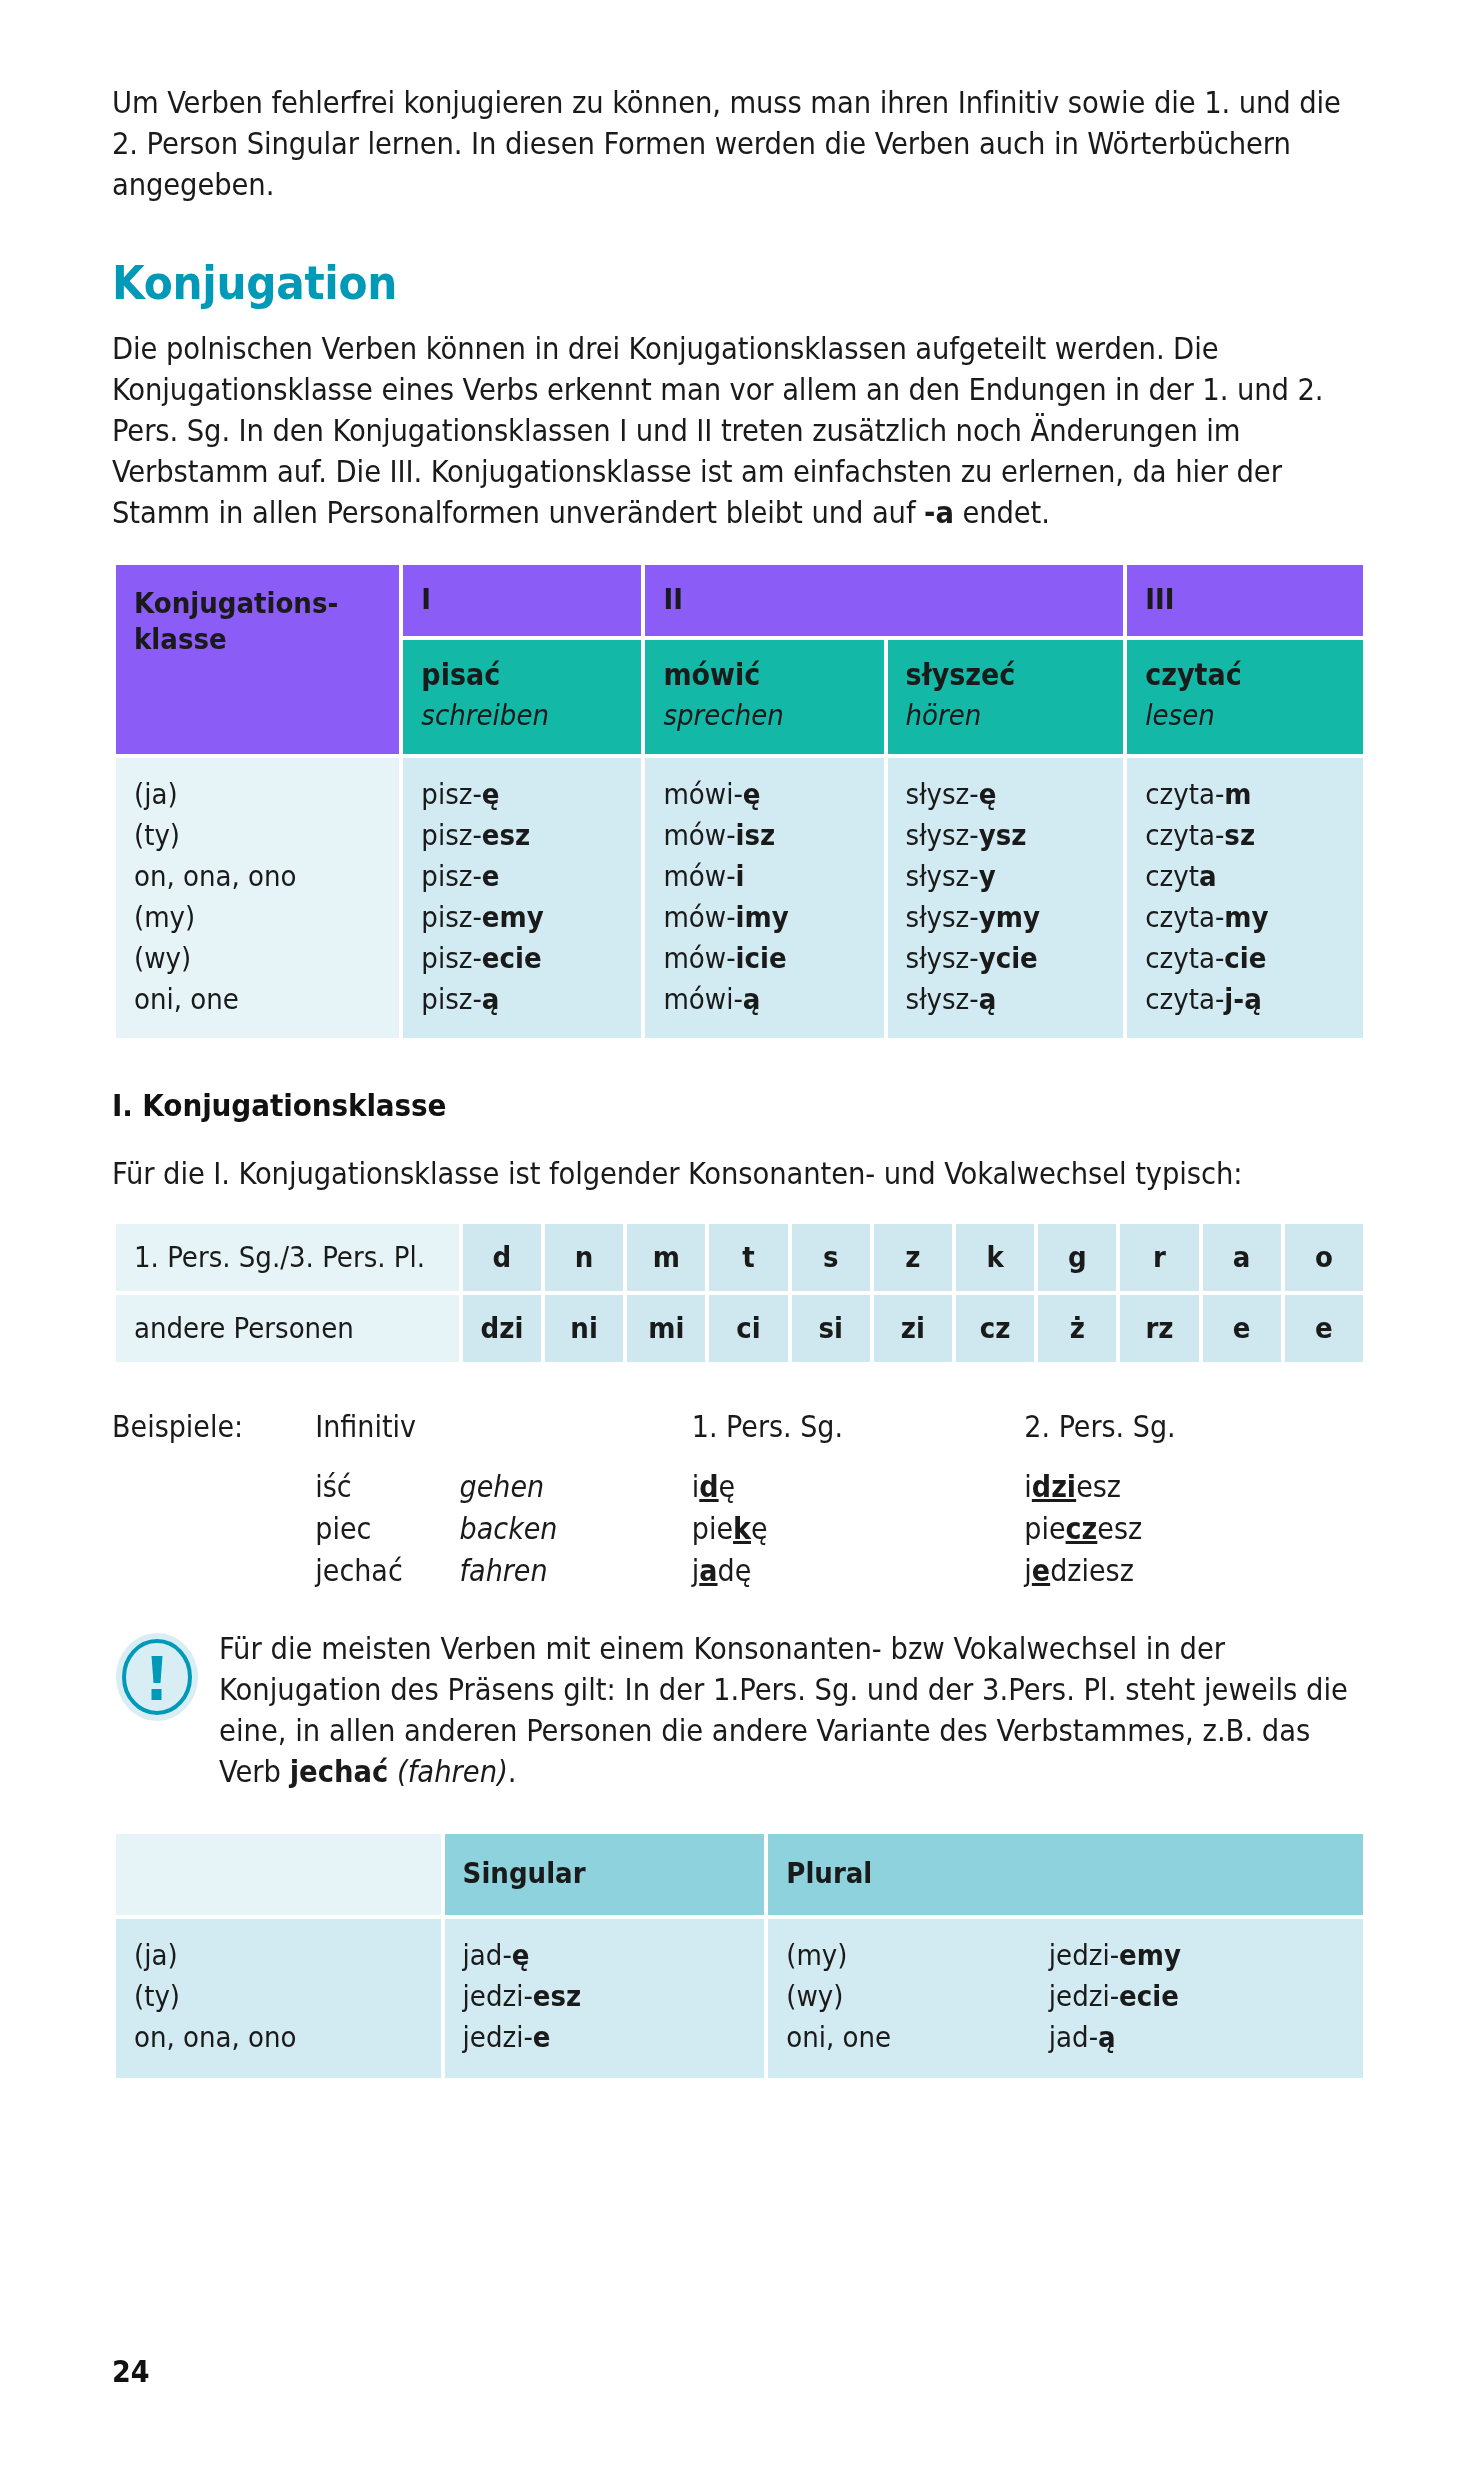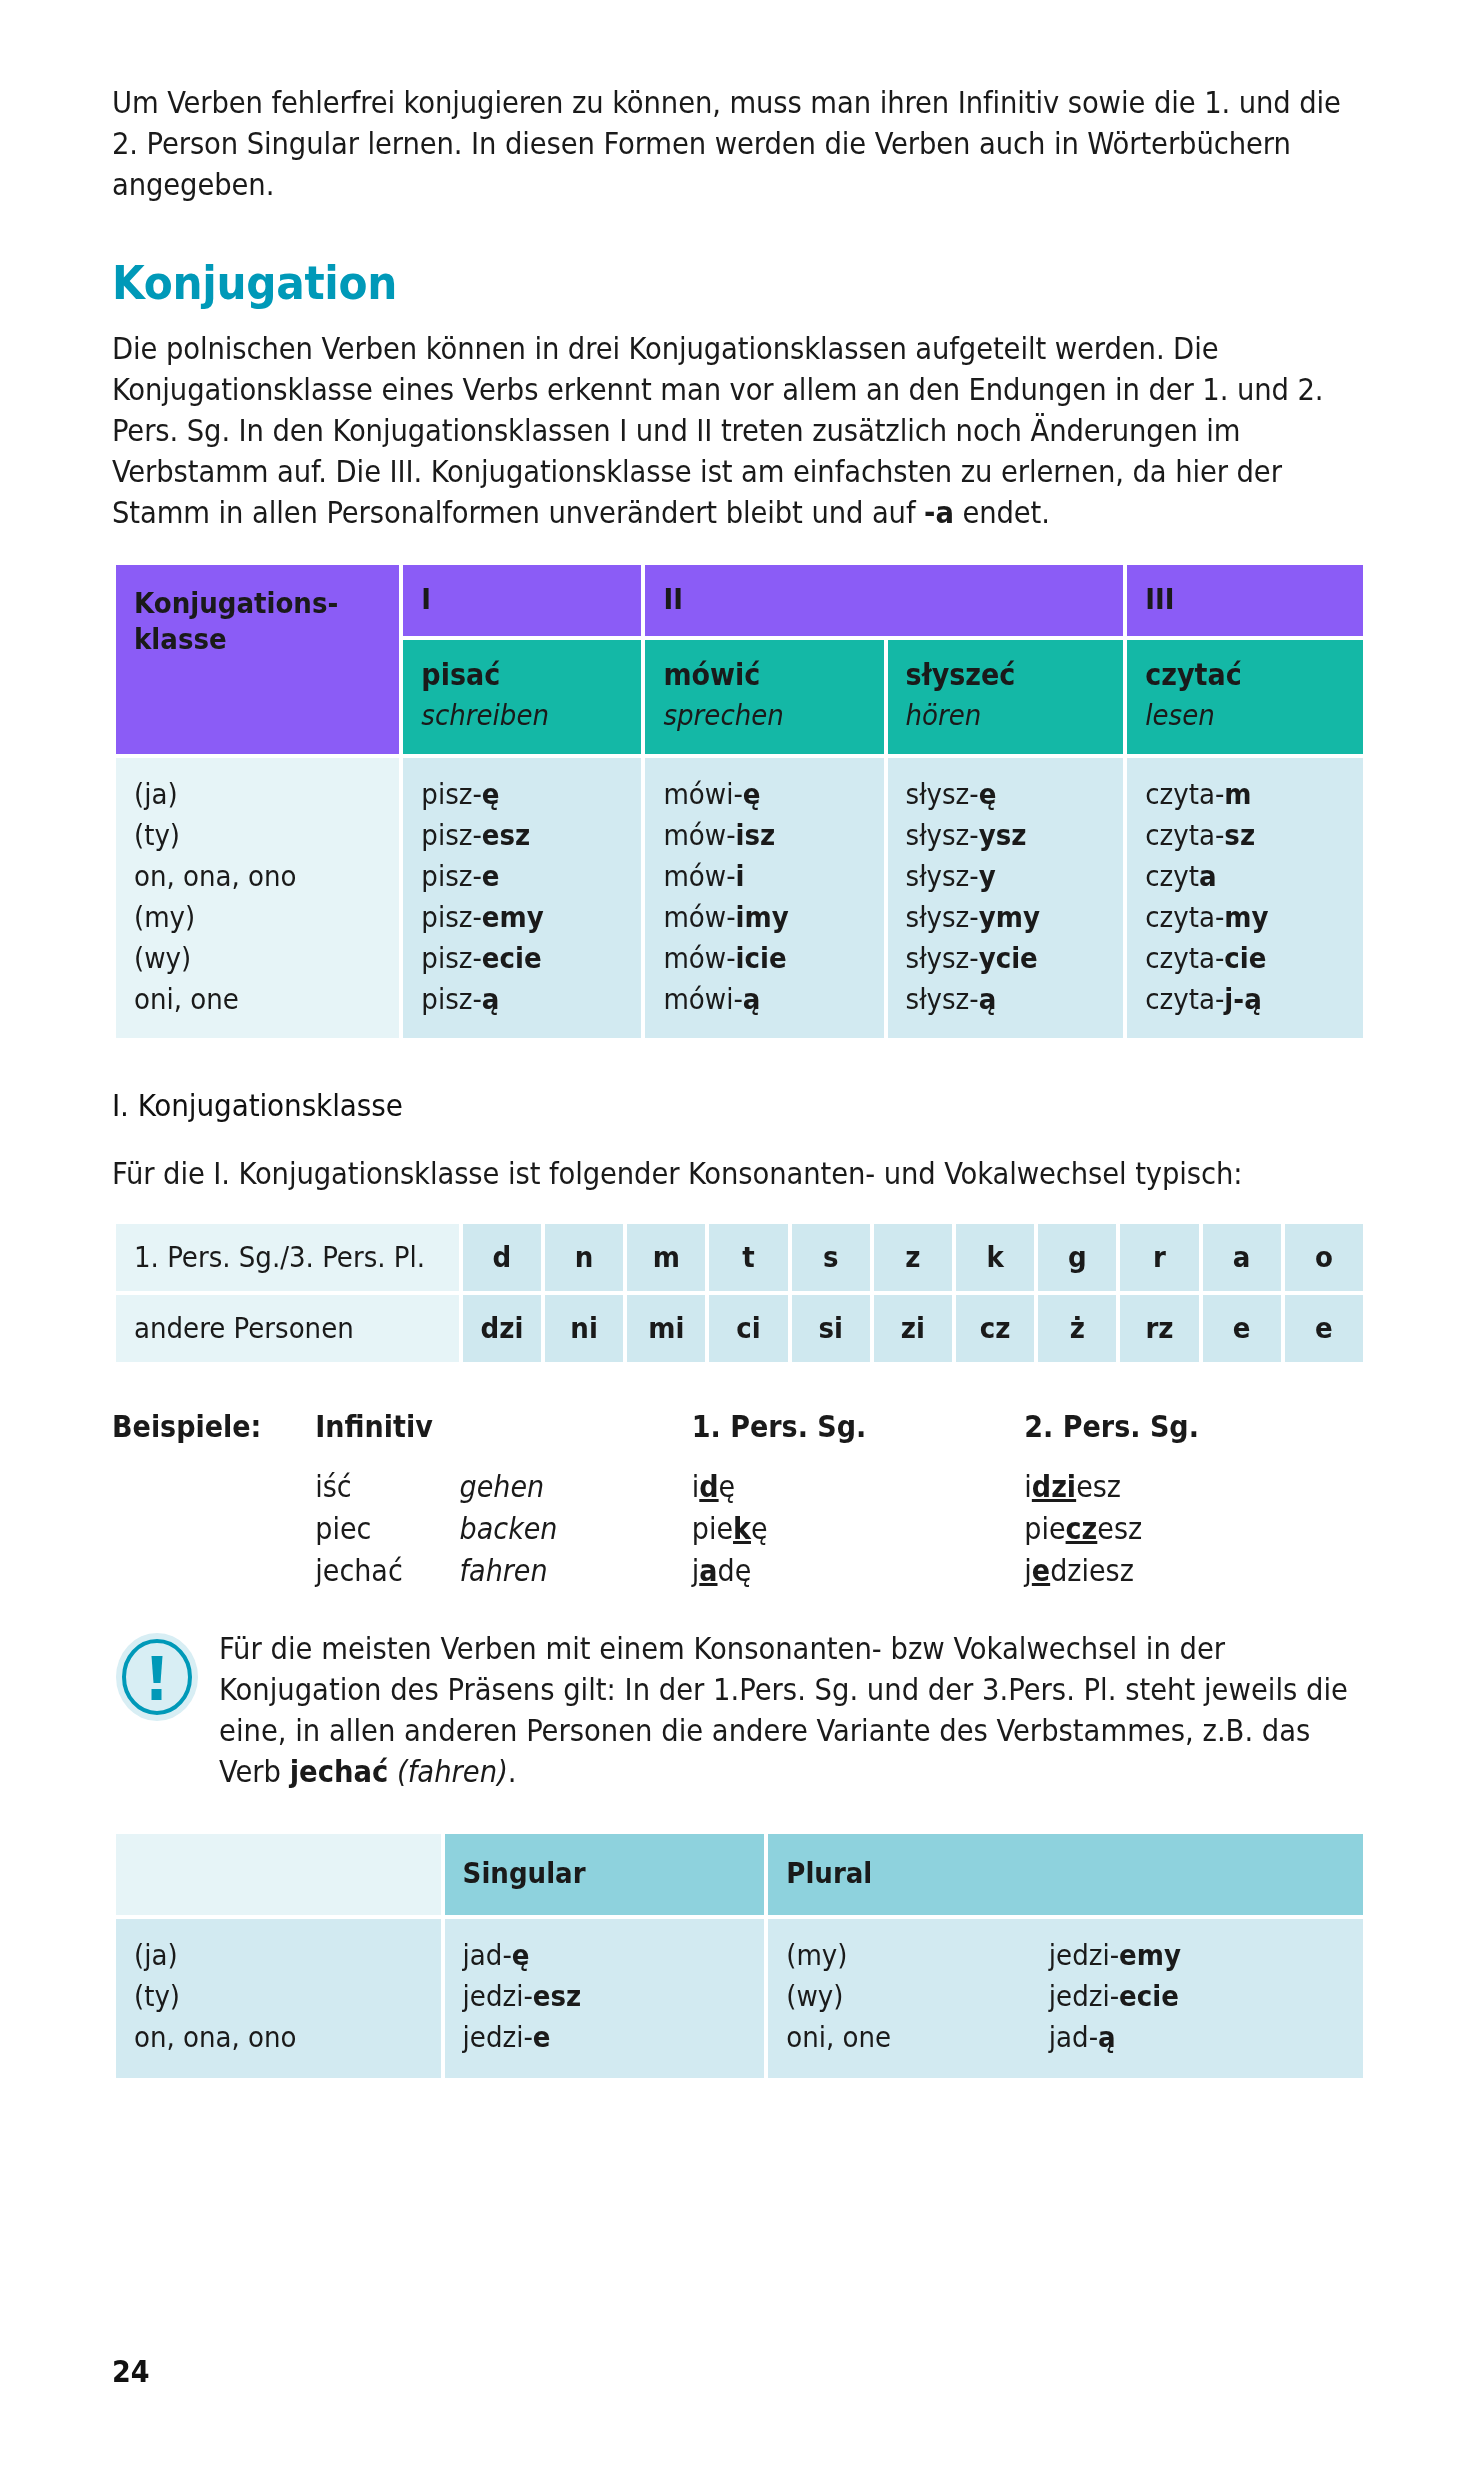--- a/index.html
+++ b/index.html
@@ -16,21 +16,21 @@
   .para .b{font-weight:bold;}
   #intro{padding-top:82px;}
   #p-konj{margin-top:18px;}
   #p-ikonj{margin-top:32px;}
 
   h1.section{
     font-size:47px;font-weight:bold;color:#0099b8;margin:54px 0 22px 0;
     letter-spacing:-0.3px;line-height:1;
   }
   h2.sub{
-    font-size:31px;font-weight:normal;color:#111;margin:48px 0 30px 0;
+    font-size:31px;font-weight:bold;color:#111;margin:48px 0 30px 0;
     letter-spacing:-0.1px;line-height:1;
   }
 
   
   table{border-collapse:separate;border-spacing:4px;width:100%;
         table-layout:fixed;margin:0;}
   table td{padding:0;vertical-align:top;}
 
   
   .t-conj{margin-top:28px;border-spacing:4px;}
@@ -48,21 +48,21 @@
   
   .t-alt{margin-top:26px;border-spacing:4px;}
   .t-alt td{font-size:29px;line-height:1;}
   .a-label{background:#e6f4f7;padding:19px 16px 19px 18px;white-space:nowrap;}
   .a-cell{background:#cfe8ef;padding:19px 6px 19px 6px;text-align:center;
           font-weight:bold;font-size:30px;}
 
   
   .t-ex{margin-top:40px;border-spacing:0;}
   .t-ex td{font-size:30px;line-height:42px;padding:0;}
-  .ex-head{font-weight:bold;font-size:31px;padding-bottom:18px!important;}
+  .ex-head{font-weight:normal;font-size:31px;padding-bottom:18px!important;}
   .ex-pl{}
   .ex-de{font-style:italic;margin-top:28px;}
   .ex-form u{text-decoration:underline;font-weight:bold;}
 
   
   .callout{display:flex;margin-top:36px;gap:5px;}
   .callout .ico{flex:0 0 96px;padding-top:4px;}
   .callout .txt{font-size:30.5px;line-height:41px;padding-left:6px;}
   .callout .txt b{font-weight:bold;}
   .callout .txt i{font-style:italic;}

